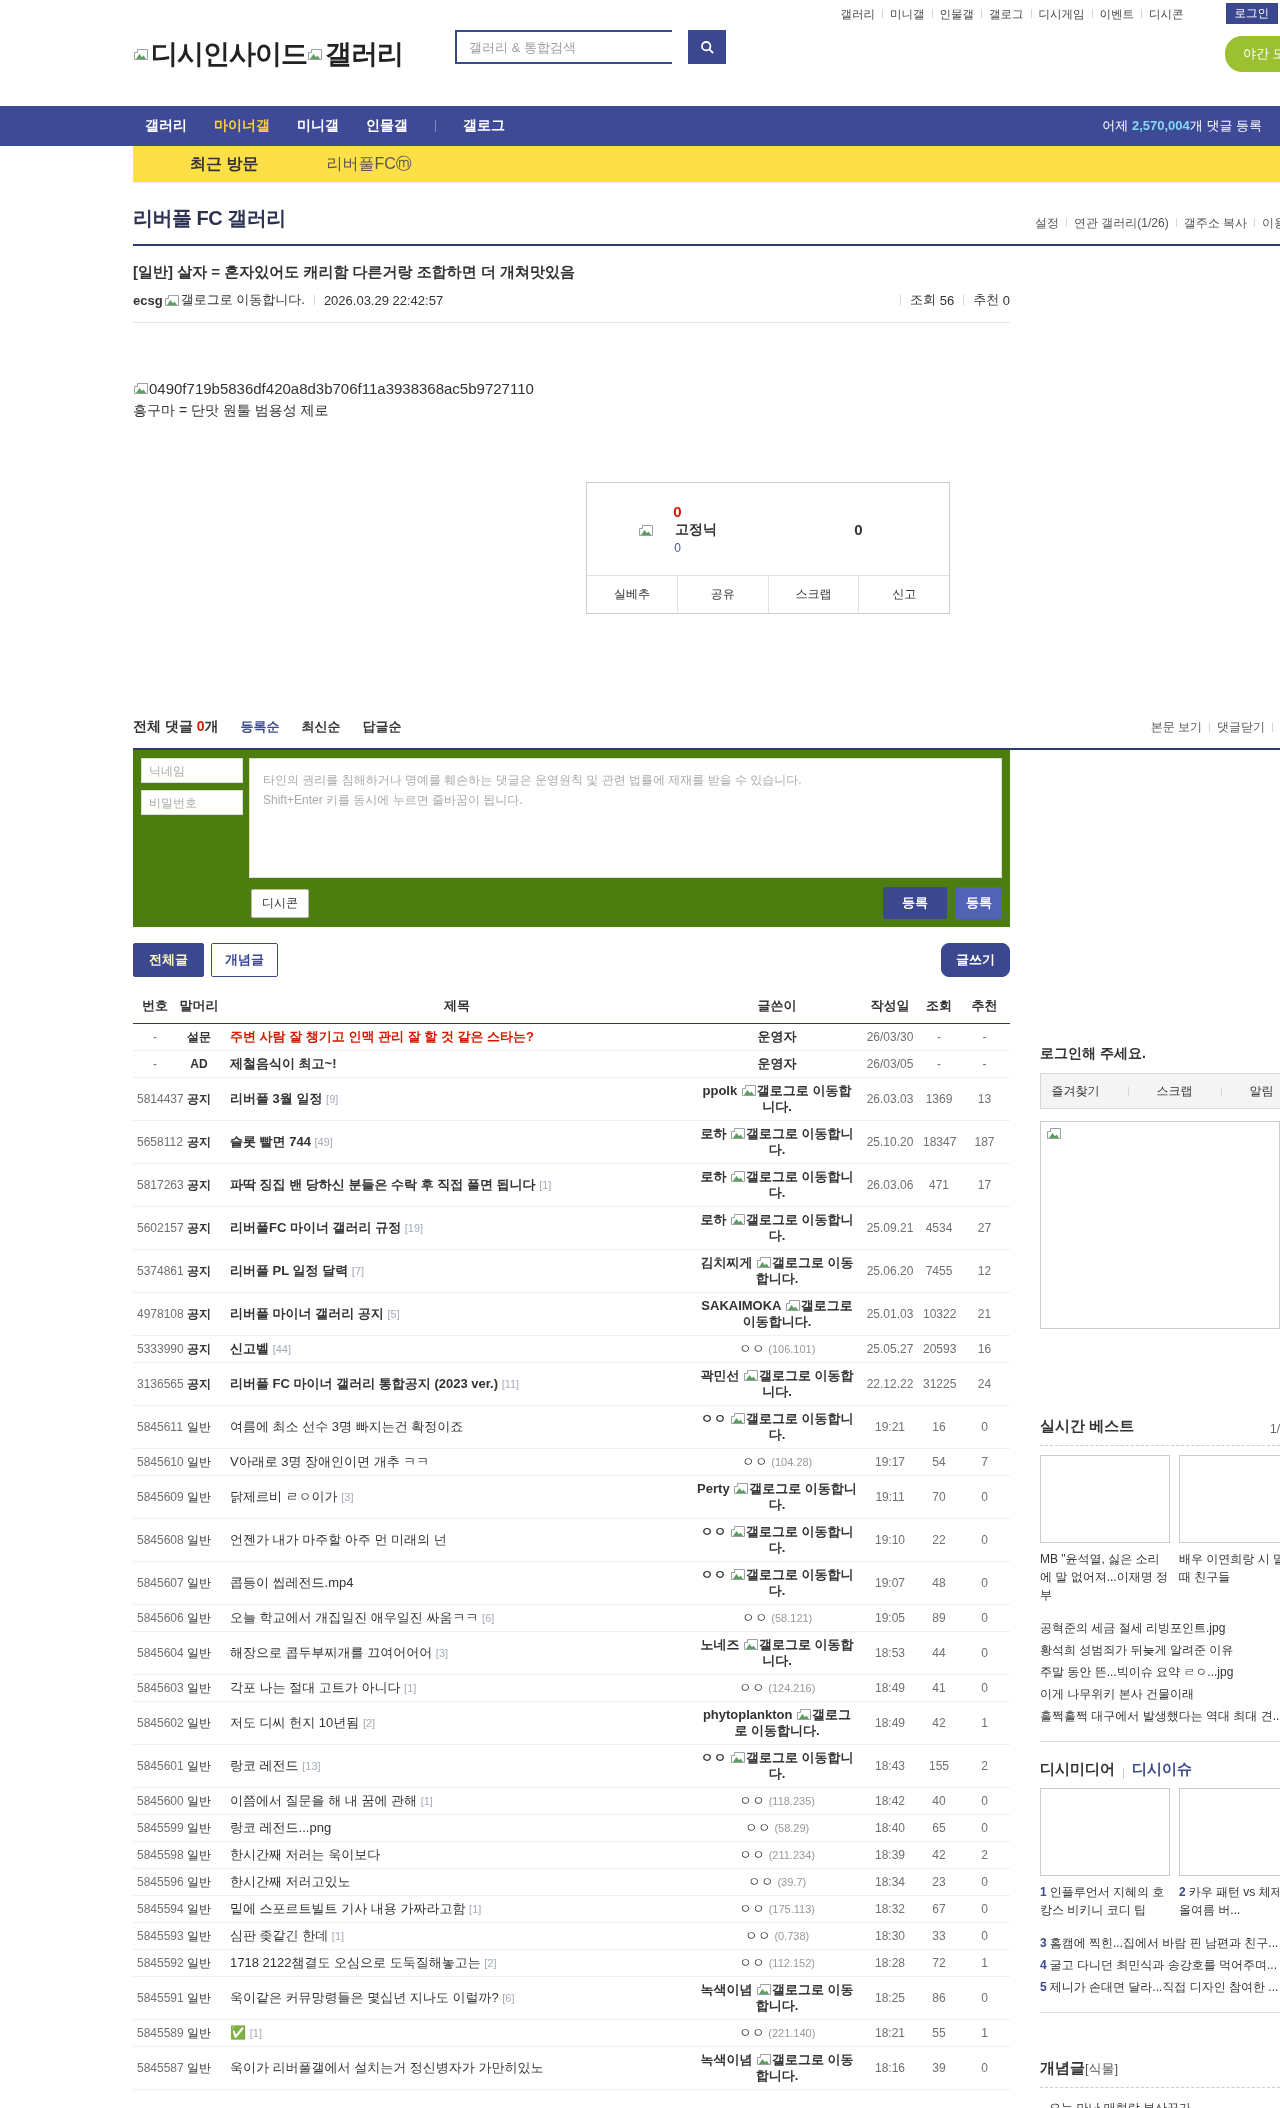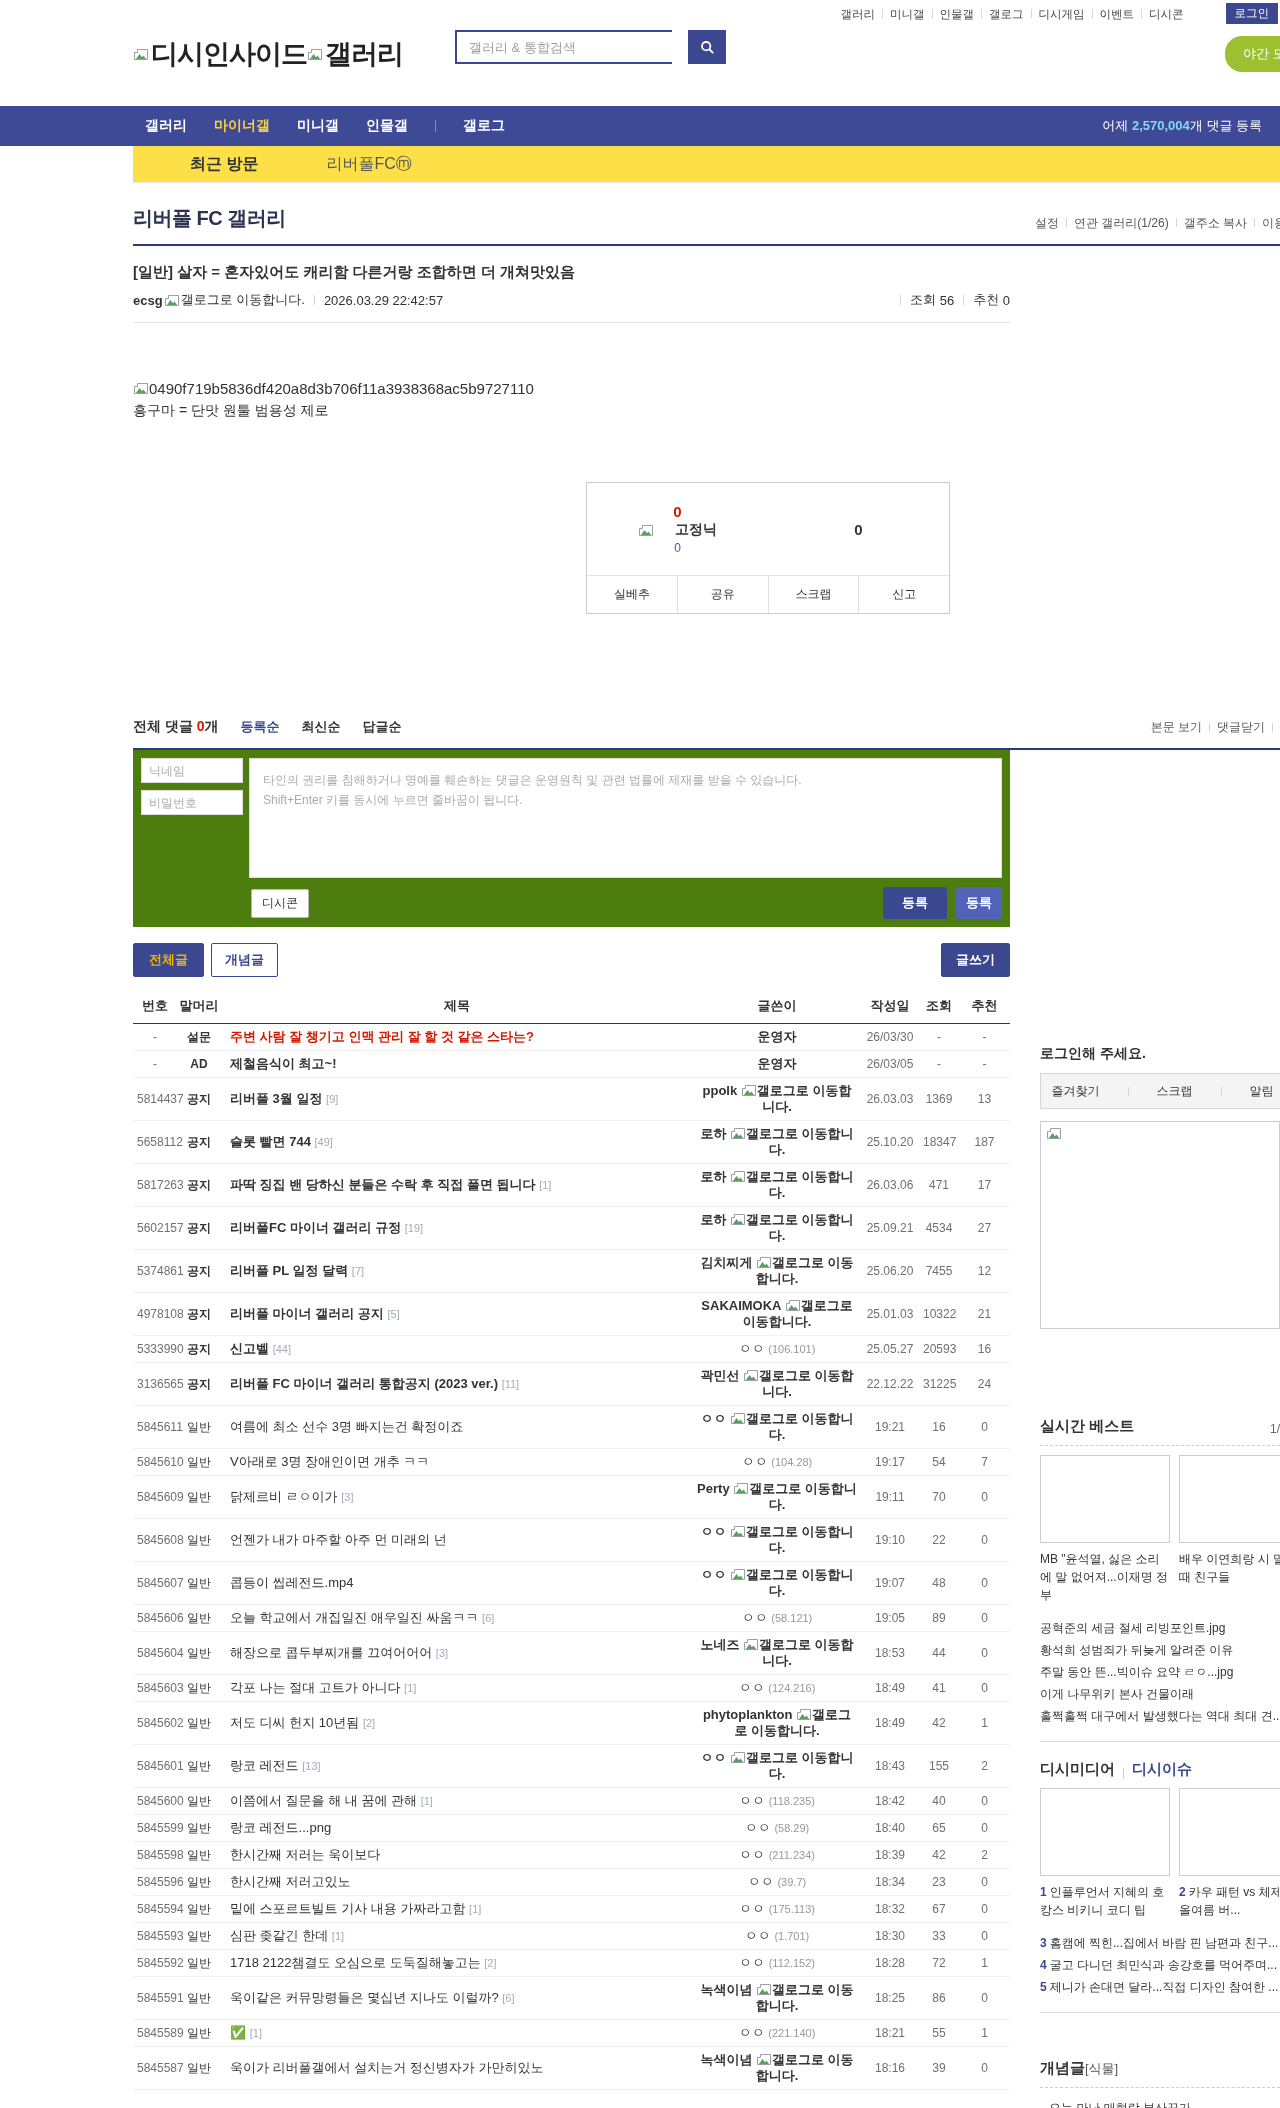--- a/index.html
+++ b/index.html
@@ -80,23 +80,23 @@
   .form-inputs { display:flex; flex-direction:column; gap:7px; }
   .form-inputs input { width:102px; height:25px; border:1px solid #ddd; background:#fff; padding:0 7px; font-size:12px; outline:none; }
   .form-inputs input::placeholder { color:#aaa; }
   .form-ta { flex:1; height:120px; border:1px solid #ddd; background:#fff; padding:11px 13px; font-size:12px; color:#aaa; line-height:20px; }
   .form-bottom { margin-top:9px; margin-left:110px; display:flex; align-items:center; }
   .dccon-btn { border:1px solid #bbb; background:#fff; font-size:12px; color:#333; padding:5px 10px; border-radius:2px; cursor:pointer; }
   .submit-btn { margin-left:auto; background:#3b4890; color:#fff; font-size:13px; font-weight:bold; padding:7px 19px; border:none; border-radius:2px; cursor:pointer; }
   .submit-btn2 { margin-left:9px; background:#5162b8; color:#fff; font-size:13px; font-weight:bold; padding:7px 10px; border:none; border-radius:2px; cursor:pointer; }
 
   .btns-row { margin-top:16px; display:flex; gap:7px; align-items:center; }
-  .btn-all { background:#3b4890; color:#eab308; font-size:13px; font-weight:bold; padding:7px 15px; border:1px solid #3b4890; border-radius:2px; cursor:pointer; }
+  .btn-all { background:#3b4890; color:#fef9c3; font-size:13px; font-weight:bold; padding:7px 15px; border:1px solid #3b4890; border-radius:2px; cursor:pointer; }
   .btn-best { background:#fff; color:#3b4890; font-size:13px; font-weight:bold; padding:7px 13px; border:1px solid #3b4890; border-radius:2px; cursor:pointer; }
-  .btn-write { margin-left:auto; background:#3b4890; color:#fff; font-size:13px; font-weight:bold; padding:7px 14px; border:1px solid #3b4890; border-radius:2px; cursor:pointer; }
+  .btn-write { margin-left:auto; background:#3b4890; color:#fff; font-size:13px; font-weight:bold; padding:7px 14px; border:1px solid #3b4890; border-radius:8px; cursor:pointer; }
 
   .list-row { display:flex; margin-top:12px; }
   .board { width:877px; flex-shrink:0; }
   table { width:877px; border-collapse:collapse; table-layout:fixed; }
   thead th { font-size:13px; font-weight:bold; color:#333; border-bottom:1px solid #29367c; padding:8px 0; }
   td { border-bottom:1px solid #f0f0f0; padding:5px 4px; text-align:center; font-size:12px; color:#707070; line-height:16px; vertical-align:middle; }
   .td-title { text-align:left; font-size:13px; color:#333; white-space:nowrap; overflow:hidden; padding-left:9px; }
   .td-cat { color:#333; }
   .td-cat.b { font-weight:bold; }
   .tt.survey { color:#d31900; font-weight:bold; }
@@ -594,21 +594,21 @@
               <td class="td-title"><a class="tt normal">밑에 스포르트빌트 기사 내용 가짜라고함</a> <span class="ccnt">[1]</span></td>
               <td class="td-ath"><span class="ath">ㅇㅇ <span class="ip">(175.113)</span></span></td>
               <td>18:32</td>
               <td>67</td>
               <td>0</td>
             </tr>
             <tr>
               <td>5845593</td>
               <td class="td-cat ">일반</td>
               <td class="td-title"><a class="tt normal">심판 좆같긴 한데</a> <span class="ccnt">[1]</span></td>
-              <td class="td-ath"><span class="ath">ㅇㅇ <span class="ip">(1.701)</span></span></td>
+              <td class="td-ath"><span class="ath">ㅇㅇ <span class="ip">(0.738)</span></span></td>
               <td>18:30</td>
               <td>33</td>
               <td>0</td>
             </tr>
             <tr>
               <td>5845592</td>
               <td class="td-cat ">일반</td>
               <td class="td-title"><a class="tt normal">1718 2122챔결도 오심으로 도둑질해놓고는</a> <span class="ccnt">[2]</span></td>
               <td class="td-ath"><span class="ath">ㅇㅇ <span class="ip">(112.152)</span></span></td>
               <td>18:28</td>

